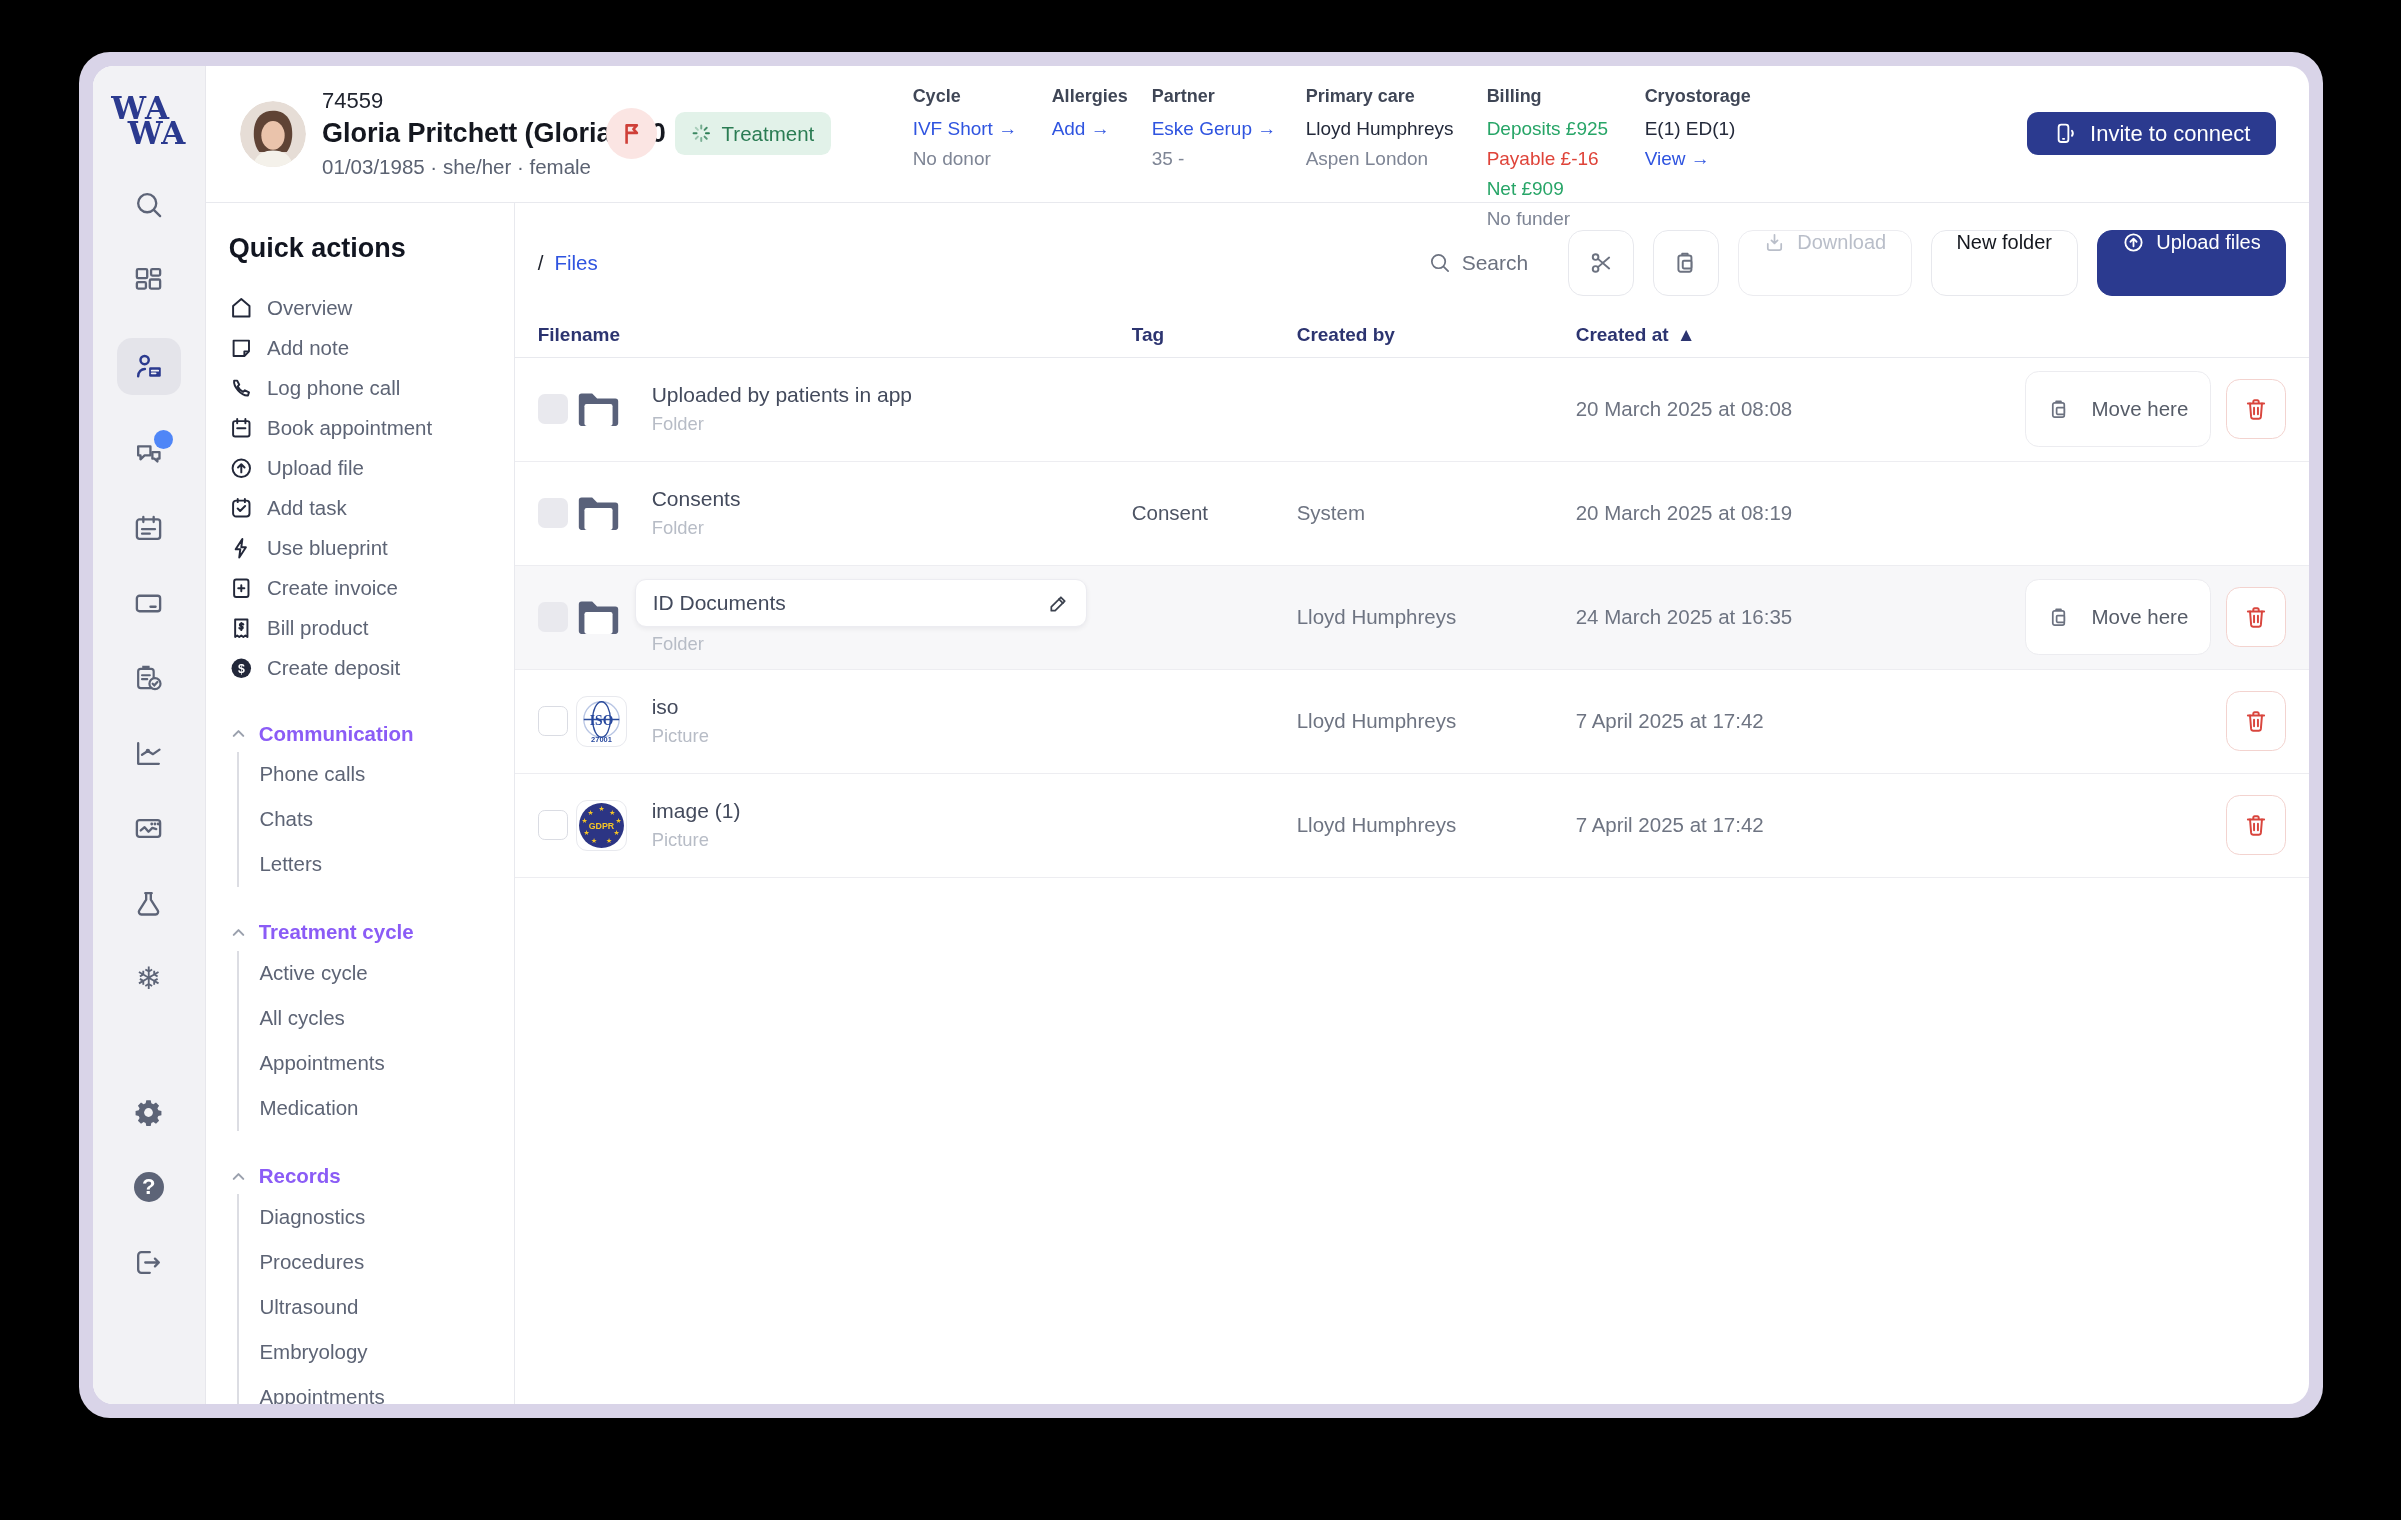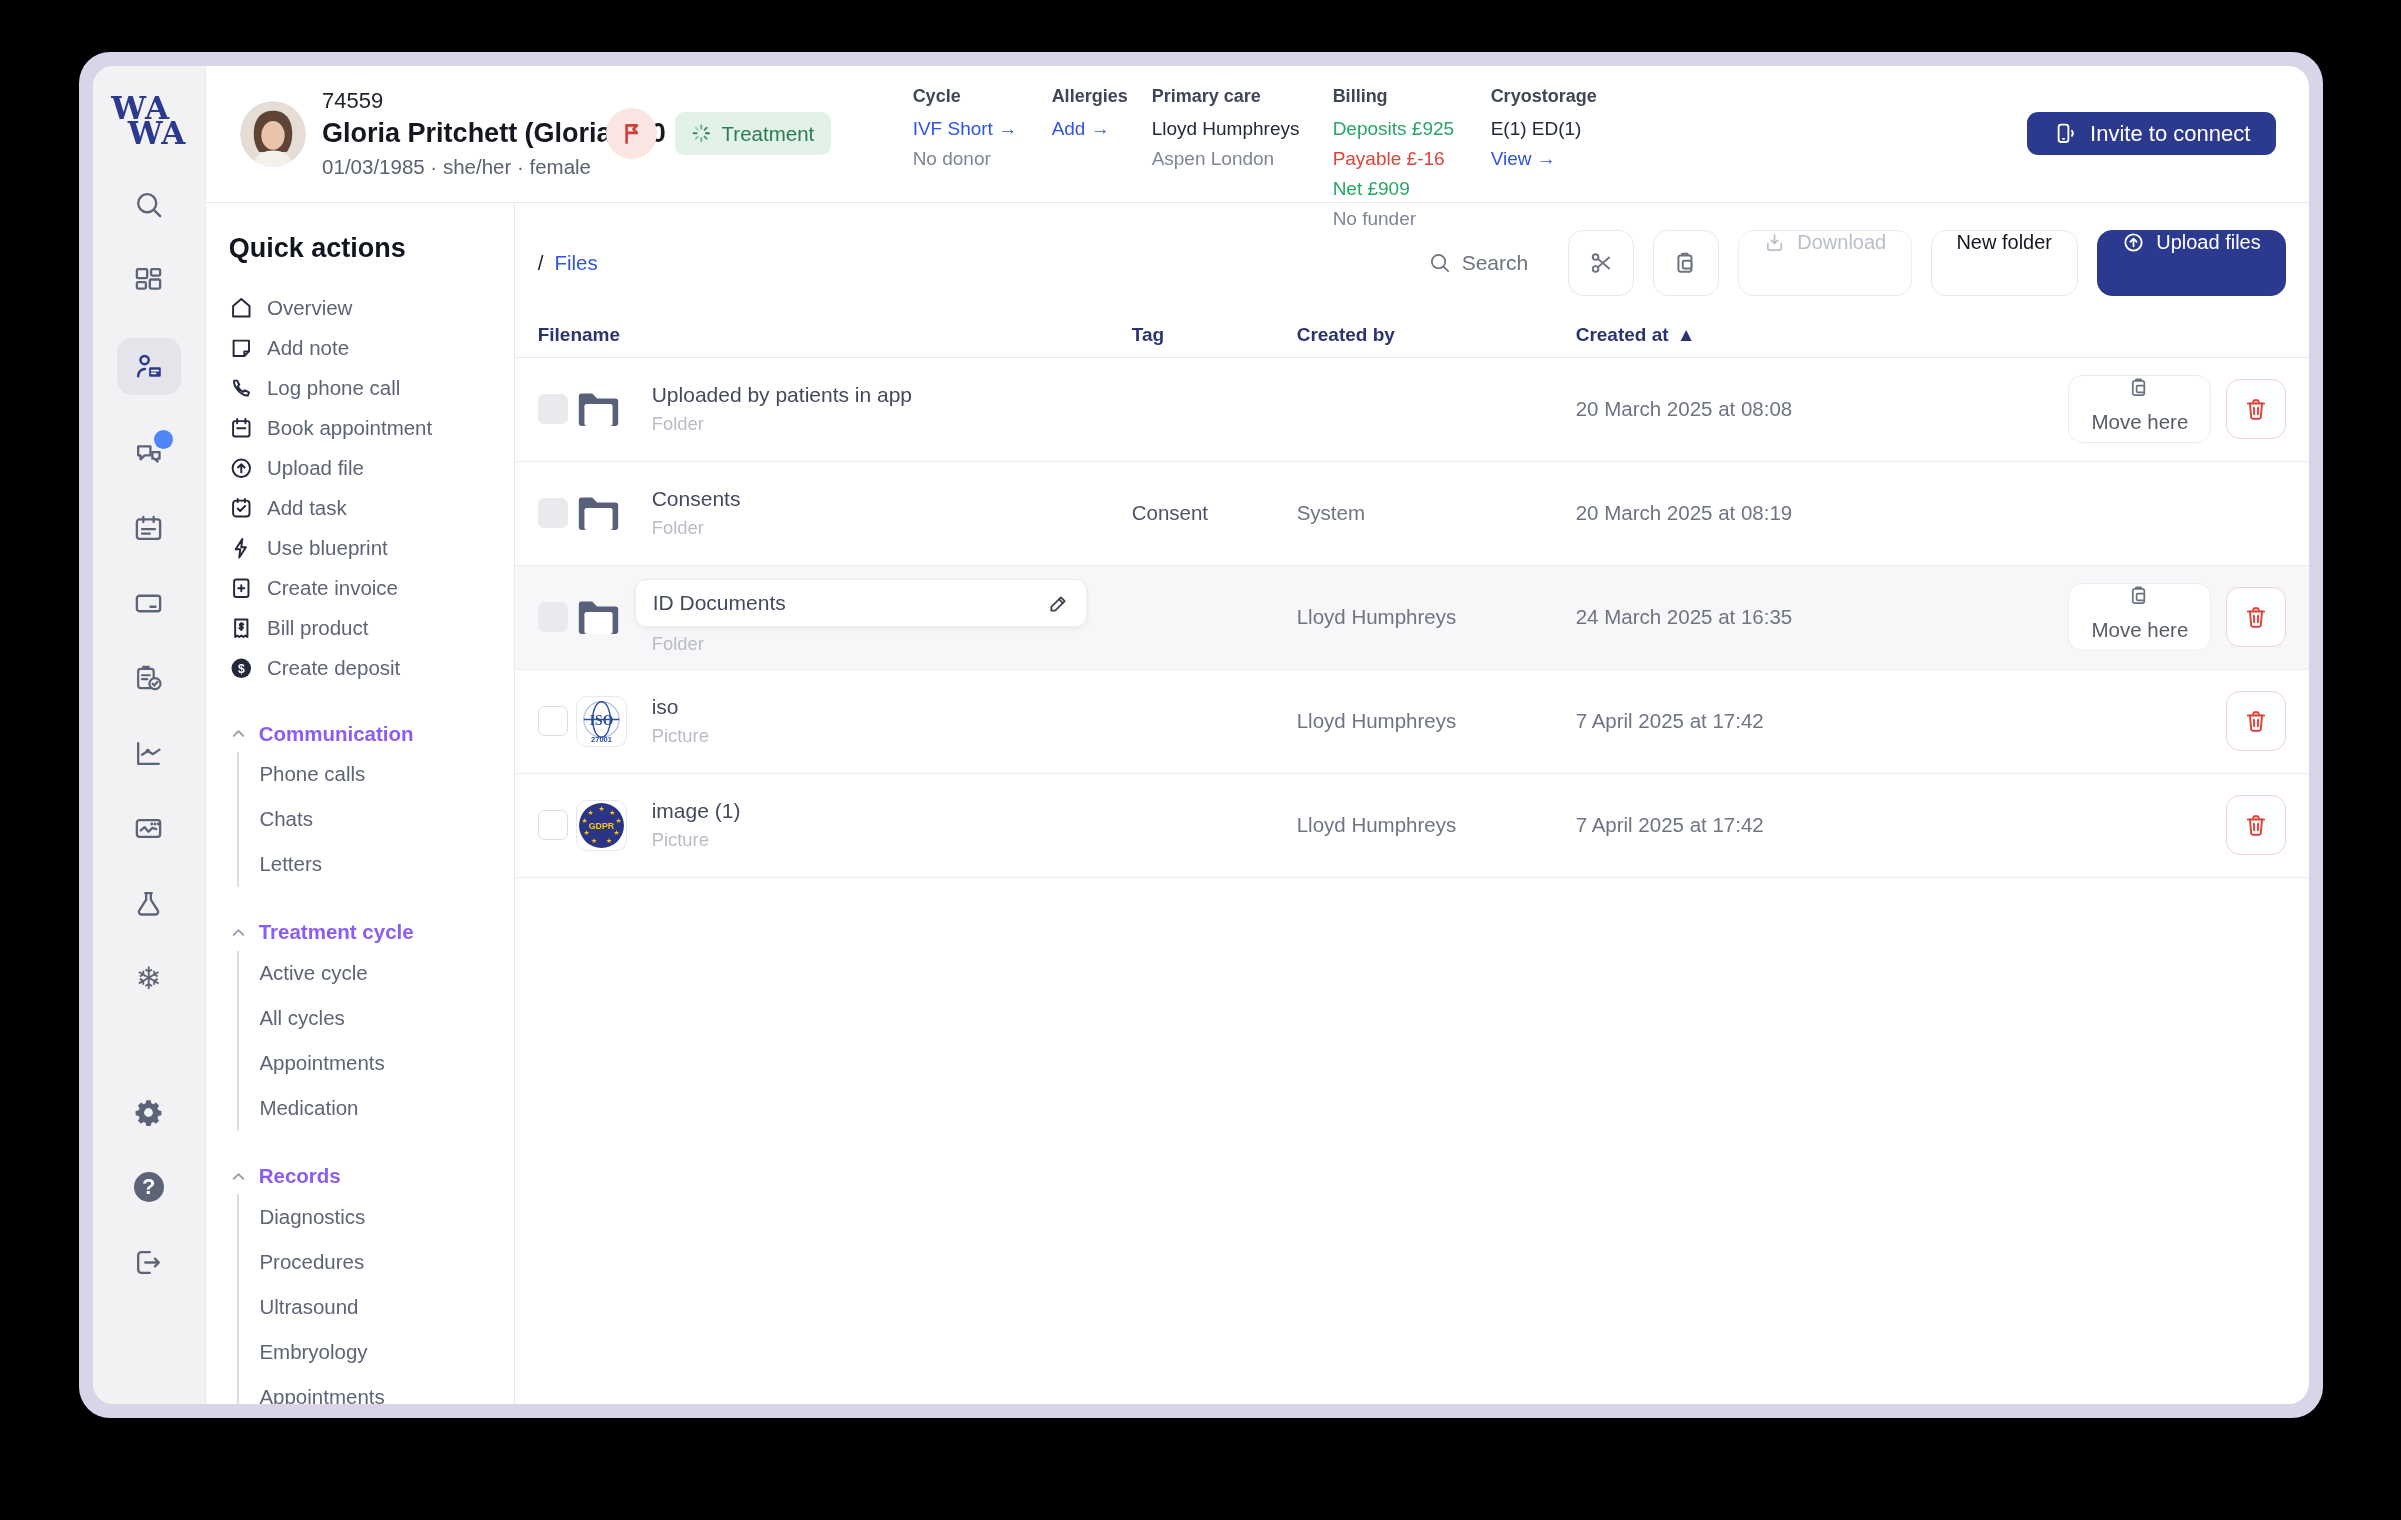--- a/index.html
+++ b/index.html
@@ -103,23 +103,23 @@
   .cb { width:30px; height:30px; border-radius:6.8px; background:#e9e9ee; cursor:pointer; }
   .cbw { background:#fff; border:1.4px solid #dadce3; }
   .ficon { width:45px; height:40px; }
   .thumb { width:51px; height:51px; border:0.7px solid #e8e9ee; border-radius:11px; background:#fff;
            display:grid; place-items:center; overflow:hidden; }
   .nm1 { color:#434a5c; font-size:21px; }
   .nm2 { color:#b7bcc6; font-size:18.4px; margin-top:5.5px; }
   .tagc, .byc, .atc { color:#6e7482; }
   .tagc { color:#4d5464; }
   .acts { display:flex; justify-content:flex-end; align-items:center; gap:15px; }
-  .mvbtn { height:68px; border:0.7px solid #ececf0; border-radius:13.7px; background:#fff; padding:0 22px;
-           display:flex; align-items:center; gap:11px; color:#565c68; font-size:20.5px; font-weight:500;
-           font-family:inherit; cursor:pointer;flex-direction:column; }
+  .mvbtn { height:76px; border:0.7px solid #ececf0; border-radius:13.7px; background:#fff; padding:0 22px;
+           display:flex; align-items:center; gap:20px; color:#565c68; font-size:20.5px; font-weight:500;
+           font-family:inherit; cursor:pointer; }
   .mvbtn svg { width:23px; height:23px; color:#6c7280; }
   .trbtn { width:60px; height:60px; border:0.7px solid #f3d3cf; border-radius:13.7px; background:#fff;
            display:grid; place-items:center; color:#d9453d; cursor:pointer; }
   .trbtn svg { width:26px; height:26px; }
   .editbox { display:inline-flex; align-items:center; justify-content:space-between; width:452px;
              background:#fff; border:0.7px solid #ececf1; border-radius:11px; padding:11px 16.4px;
              margin-left:-16.4px; box-shadow:0 2px 5.5px rgba(20,22,40,.06); }
   .editbox svg { width:23px; height:23px; color:#3c424f; }
 </style>
 </head>
@@ -261,20 +261,25 @@
 
       <div class="infocols">
         <div class="icol w-cycle">
           <div class="lab">Cycle</div>
           <div class="ln lnk"><span>IVF Short</span> <span>→</span></div>
           <div class="ln mut">No donor</div>
         </div>
         <div class="icol w-all">
           <div class="lab">Allergies</div>
           <div class="ln lnk"><span>Add</span> <span>→</span></div>
+        </div>
+        <div class="icol w-part">
+          <div class="lab">Partner</div>
+          <div class="ln lnk"><span>Eske Gerup</span> <span>→</span></div>
+          <div class="ln mut">35 -</div>
         </div>
         <div class="icol w-prim">
           <div class="lab">Primary care</div>
           <div class="ln drk">Lloyd Humphreys</div>
           <div class="ln mut">Aspen London</div>
         </div>
         <div class="icol w-bill">
           <div class="lab">Billing</div>
           <div class="ln grn">Deposits £925</div>
           <div class="ln rd">Payable £-16</div>

